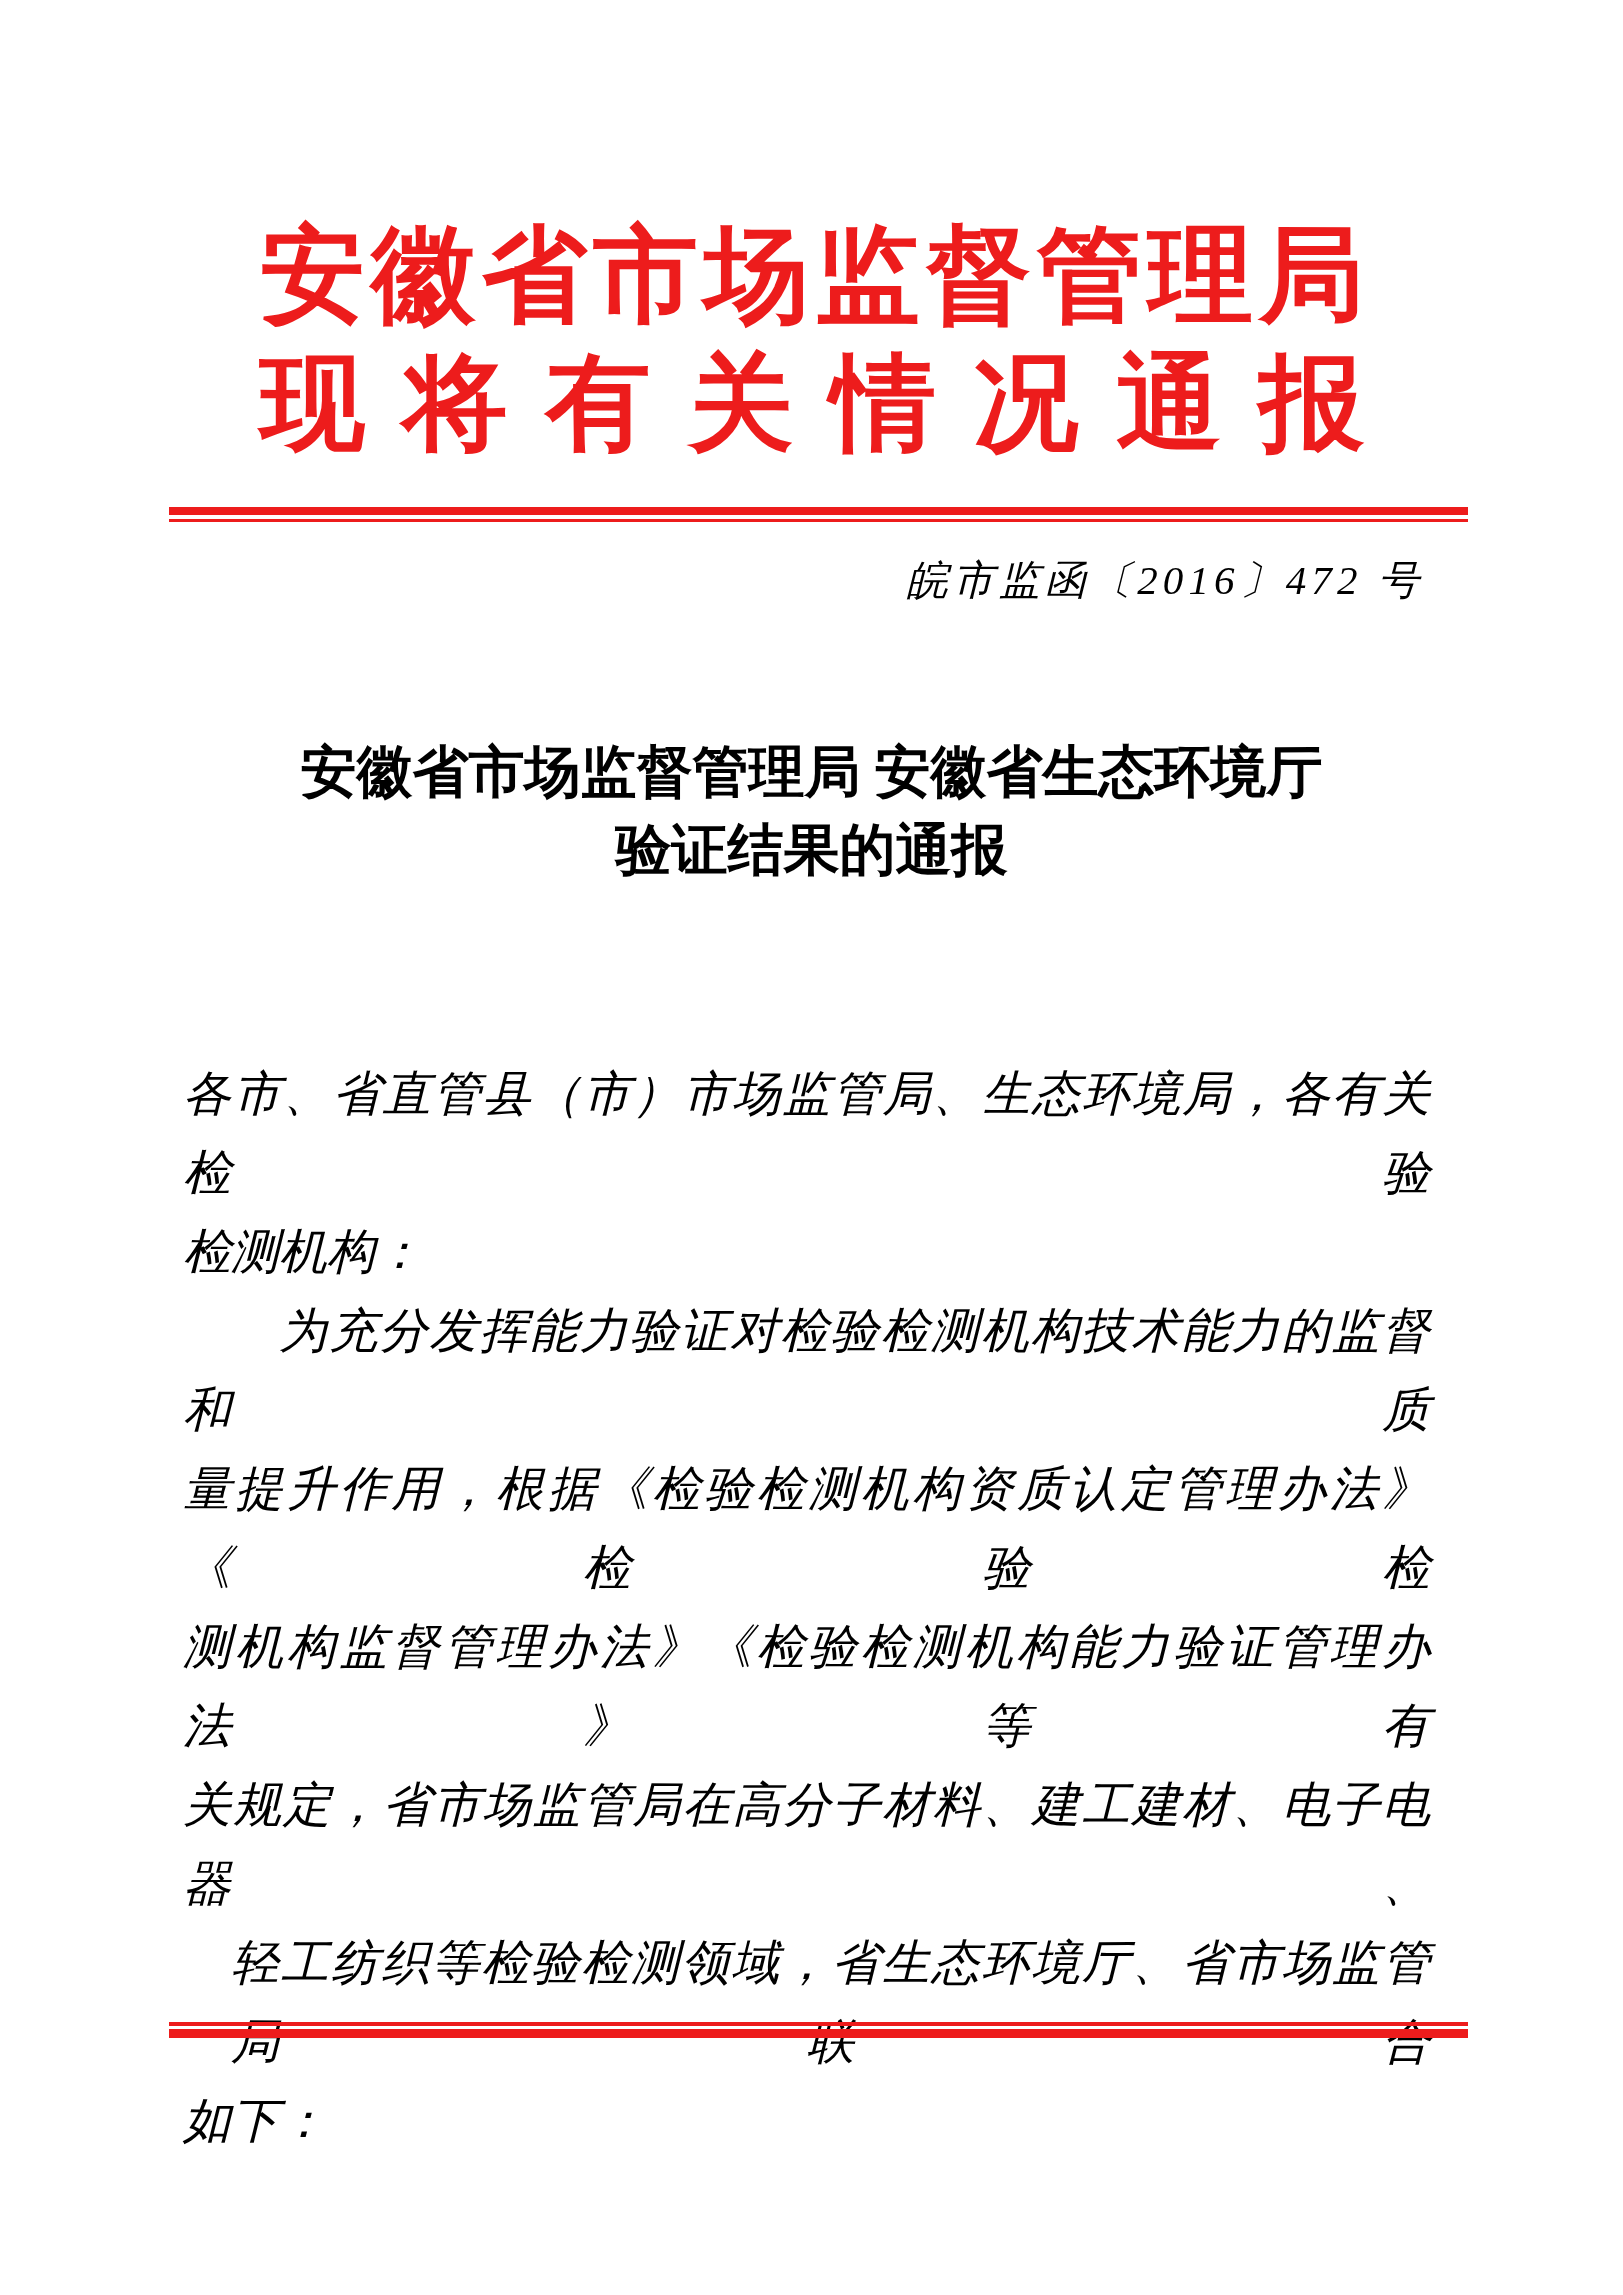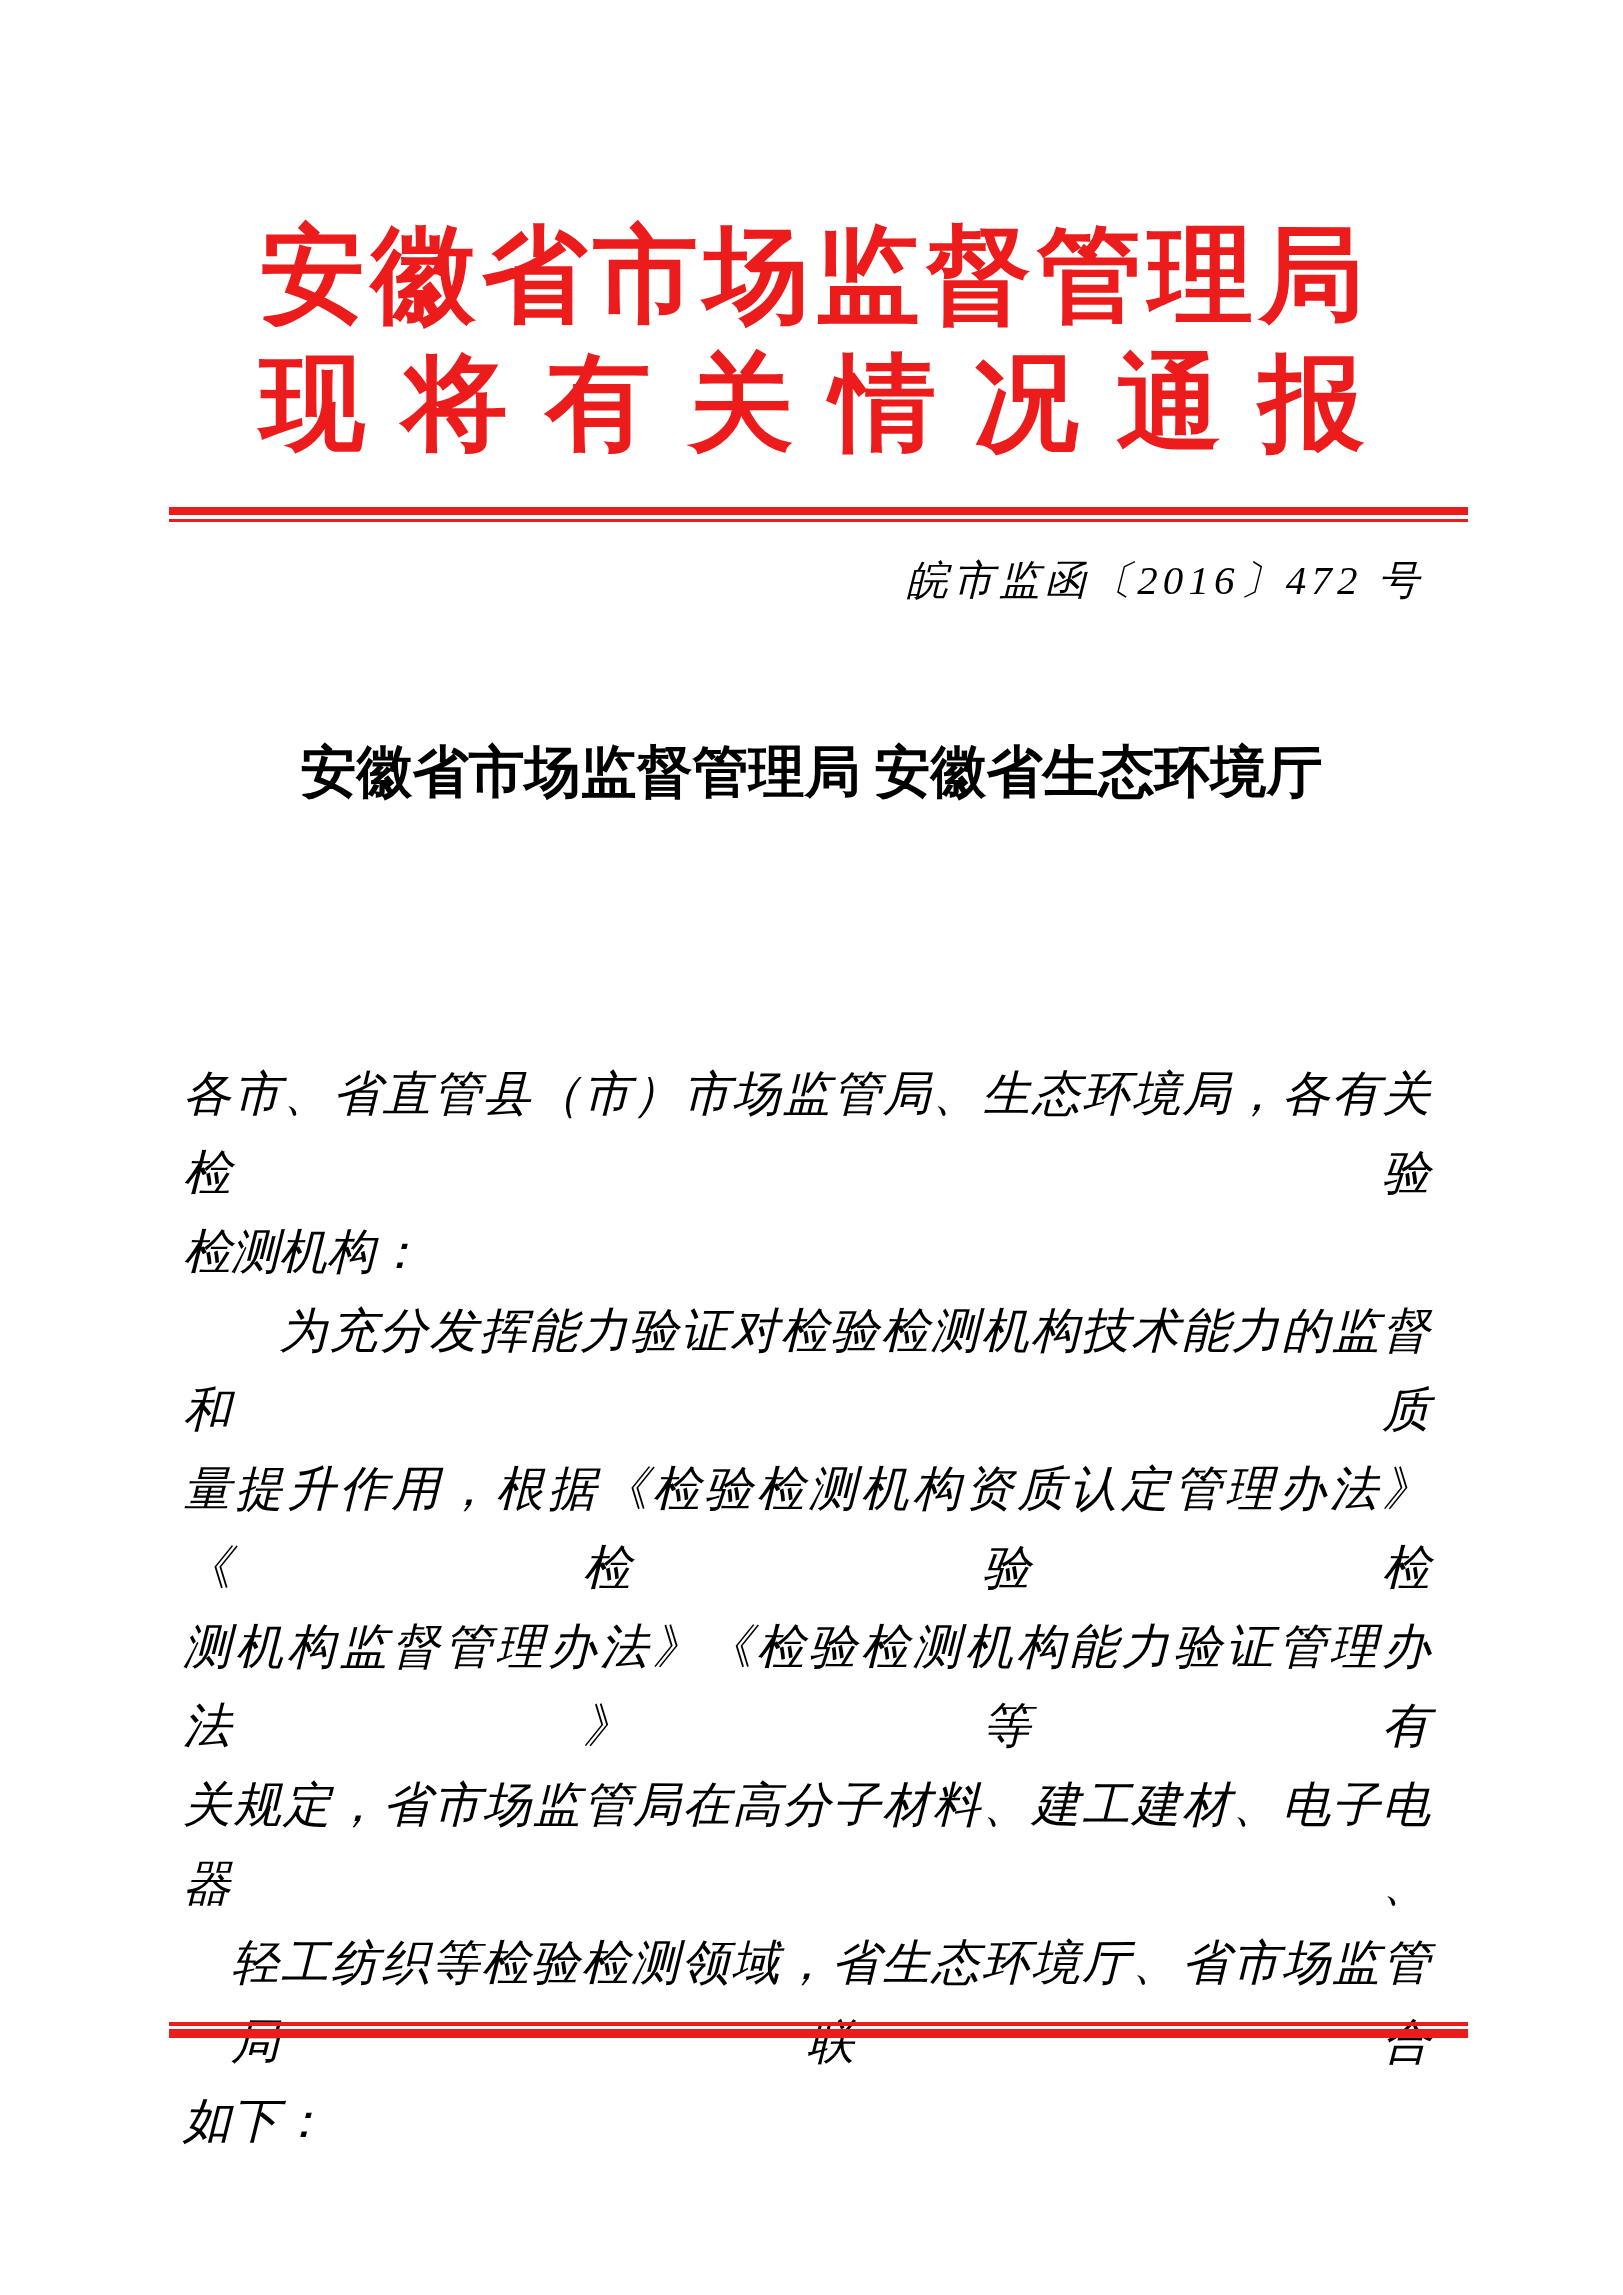--- a/index.html
+++ b/index.html
@@ -89,20 +89,21 @@
   <div class="rule header-rule">
     <div class="bar-thick"></div>
     <div class="gap"></div>
     <div class="bar-thin"></div>
   </div>
 
   <div class="doc-number">皖市监函〔2016〕472 号</div>
 
   <div class="doc-title">
     <div>安徽省市场监督管理局 安徽省生态环境厅</div>
+    <div>验证结果的通报</div>
   </div>
 
   <div class="body-text">
       <div class="body-line just" style="text-indent: 0em;">各市、省直管县（市）市场监管局、生态环境局，各有关检验</div>
       <div class="body-line" style="text-indent: 0em;">检测机构：</div>
       <div class="body-line just" style="text-indent: 2em;">为充分发挥能力验证对检验检测机构技术能力的监督和质</div>
       <div class="body-line just" style="text-indent: 0em;">量提升作用，根据《检验检测机构资质认定管理办法》《检验检</div>
       <div class="body-line just" style="text-indent: 0em;">测机构监督管理办法》《检验检测机构能力验证管理办法》等有</div>
       <div class="body-line just" style="text-indent: 0em;">关规定，省市场监管局在高分子材料、建工建材、电子电器、</div>
       <div class="body-line just" style="text-indent: 0em; margin-left: 48px;">轻工纺织等检验检测领域，省生态环境厅、省市场监管局联合</div>

